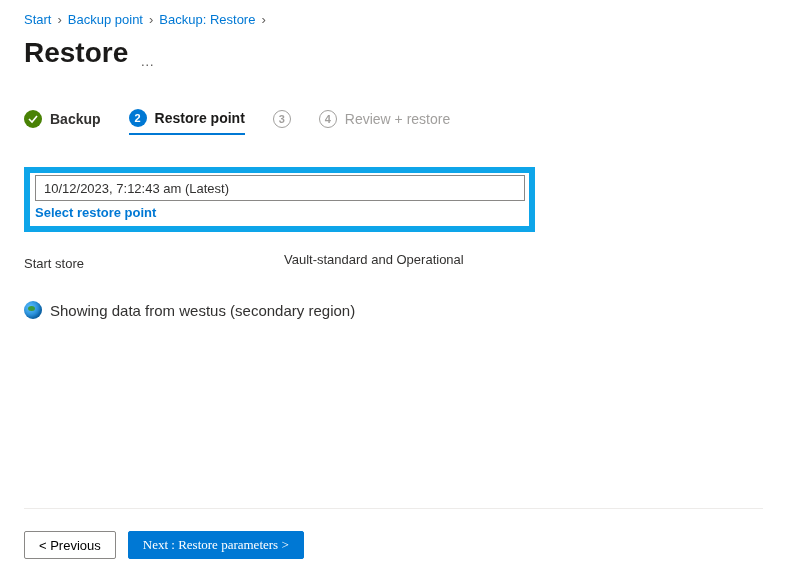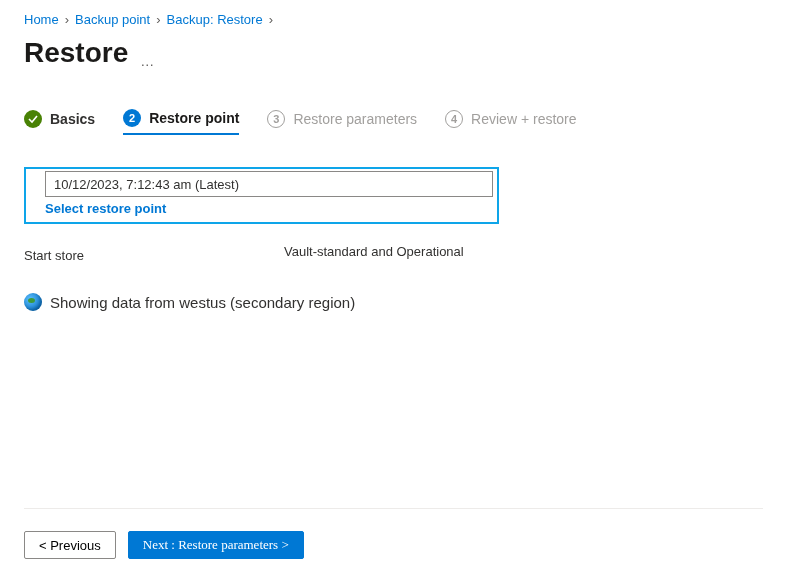--- a/index.html
+++ b/index.html
@@ -62,24 +62,24 @@
     .form-row {
       display: flex;
       align-items: flex-start;
       margin-bottom: 20px;
     }
     .form-label { width: 260px; font-size: 13px; padding-top: 4px; }
     .req { color: #a4262c; margin-left: 2px; }
     .form-field { flex: 1; }
 
     .highlight-box {
-      border: 2px solid #0ea5e9;
-      padding: 2px 4px 6px 19px;
+      border: 6px solid #0ea5e9;
+      padding: 2px 4px 6px 5px;
       display: inline-block;
-      width: 475px;
+      width: 511px;
     }
     .restore-input {
       width: 100%;
       border: 1px solid #8a8886;
       padding: 4px 8px;
       font-size: 13px;
       color: #323130;
       background: #fff;
       height: 26px;
     }
@@ -130,49 +130,48 @@
       background: #0078d4;
       border-color: #0078d4;
       color: #fff;
       font-family: Liberation Serif, serif;
     }
   </style>
 </head>
 <body>
 
 <div class="breadcrumb">
-  <a href="#">Home</a>
+  <a href="#">Start</a>
   <span class="sep">›</span>
   <a href="#">Backup point</a>
   <span class="sep">›</span>
   <a href="#">Backup: Restore</a>
   <span class="sep">›</span>
 </div>
 
 <div class="title-row">
   <h1 class="page-title">Restore</h1>
   <span class="more-icon">…</span>
 </div>
 
 <div class="steps">
   <div class="step done">
     <span class="step-badge">
       <svg width="10" height="10" viewBox="0 0 10 10">
           <path d="M1 5 L4 8 L9 2" stroke="#fff" stroke-width="1.6" fill="none"></path>
         </svg>
     </span>
-    <span class="step-label">Basics</span>
+    <span class="step-label">Backup</span>
   </div>
   <div class="step active">
     <span class="step-badge">2</span>
     <span class="step-label">Restore point</span>
   </div>
   <div class="step pending">
     <span class="step-badge">3</span>
-    <span class="step-label">Restore parameters</span>
   </div>
   <div class="step pending">
     <span class="step-badge">4</span>
     <span class="step-label">Review + restore</span>
   </div>
 </div>
 
 <div class="form-row">
   <div class="form-field">
     <div class="highlight-box">

